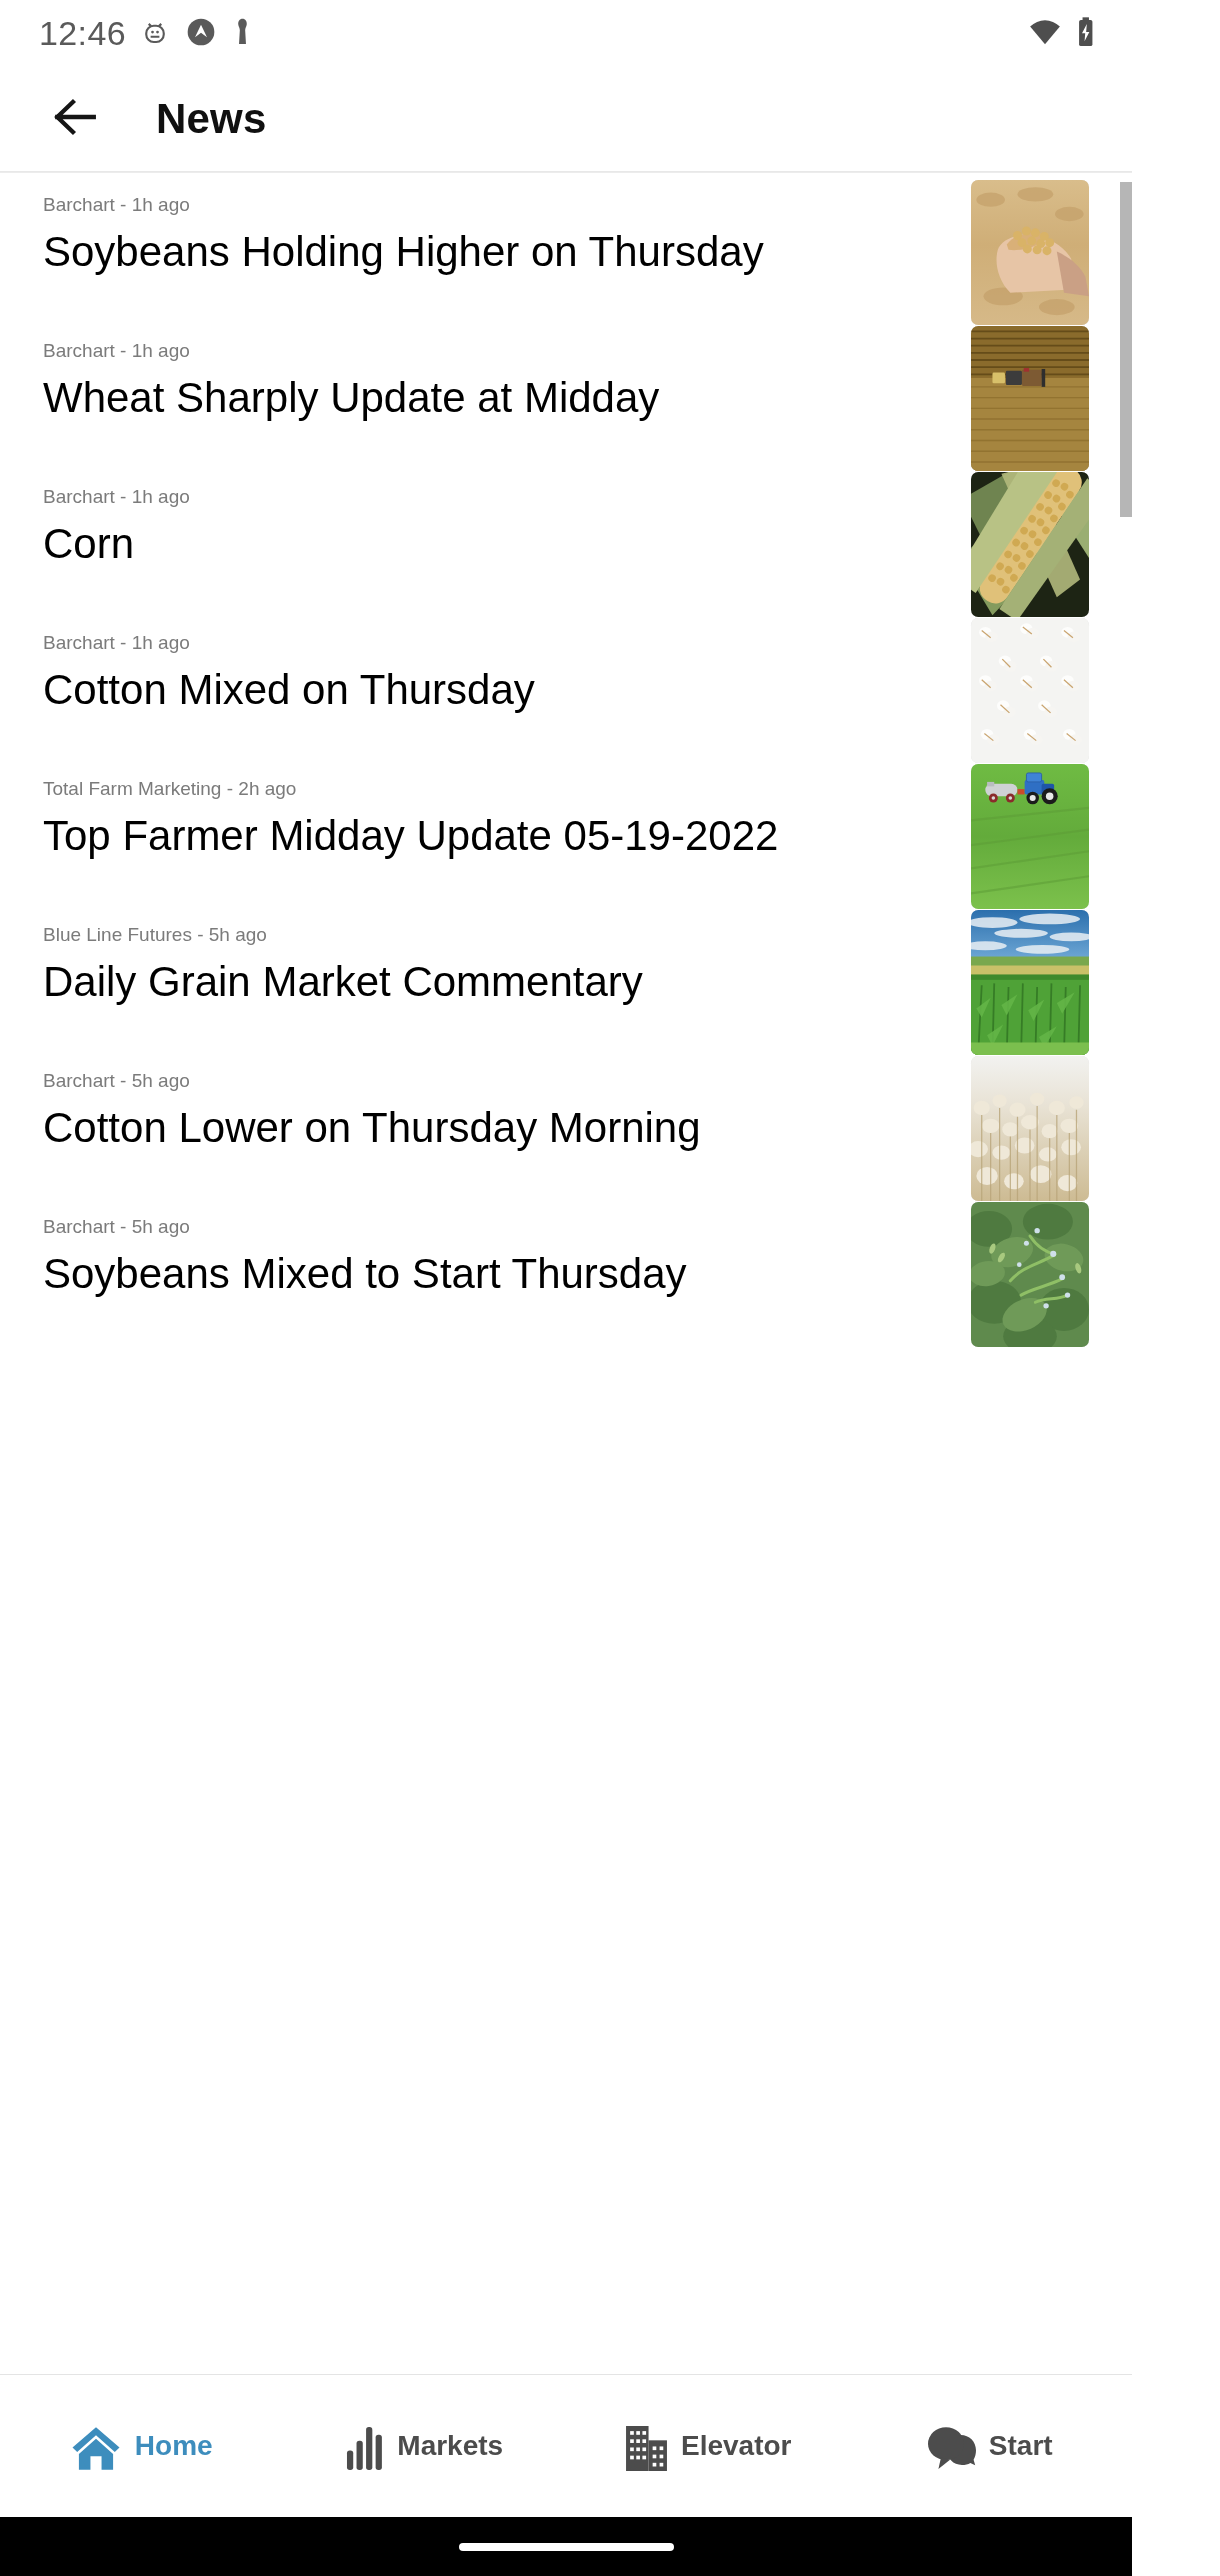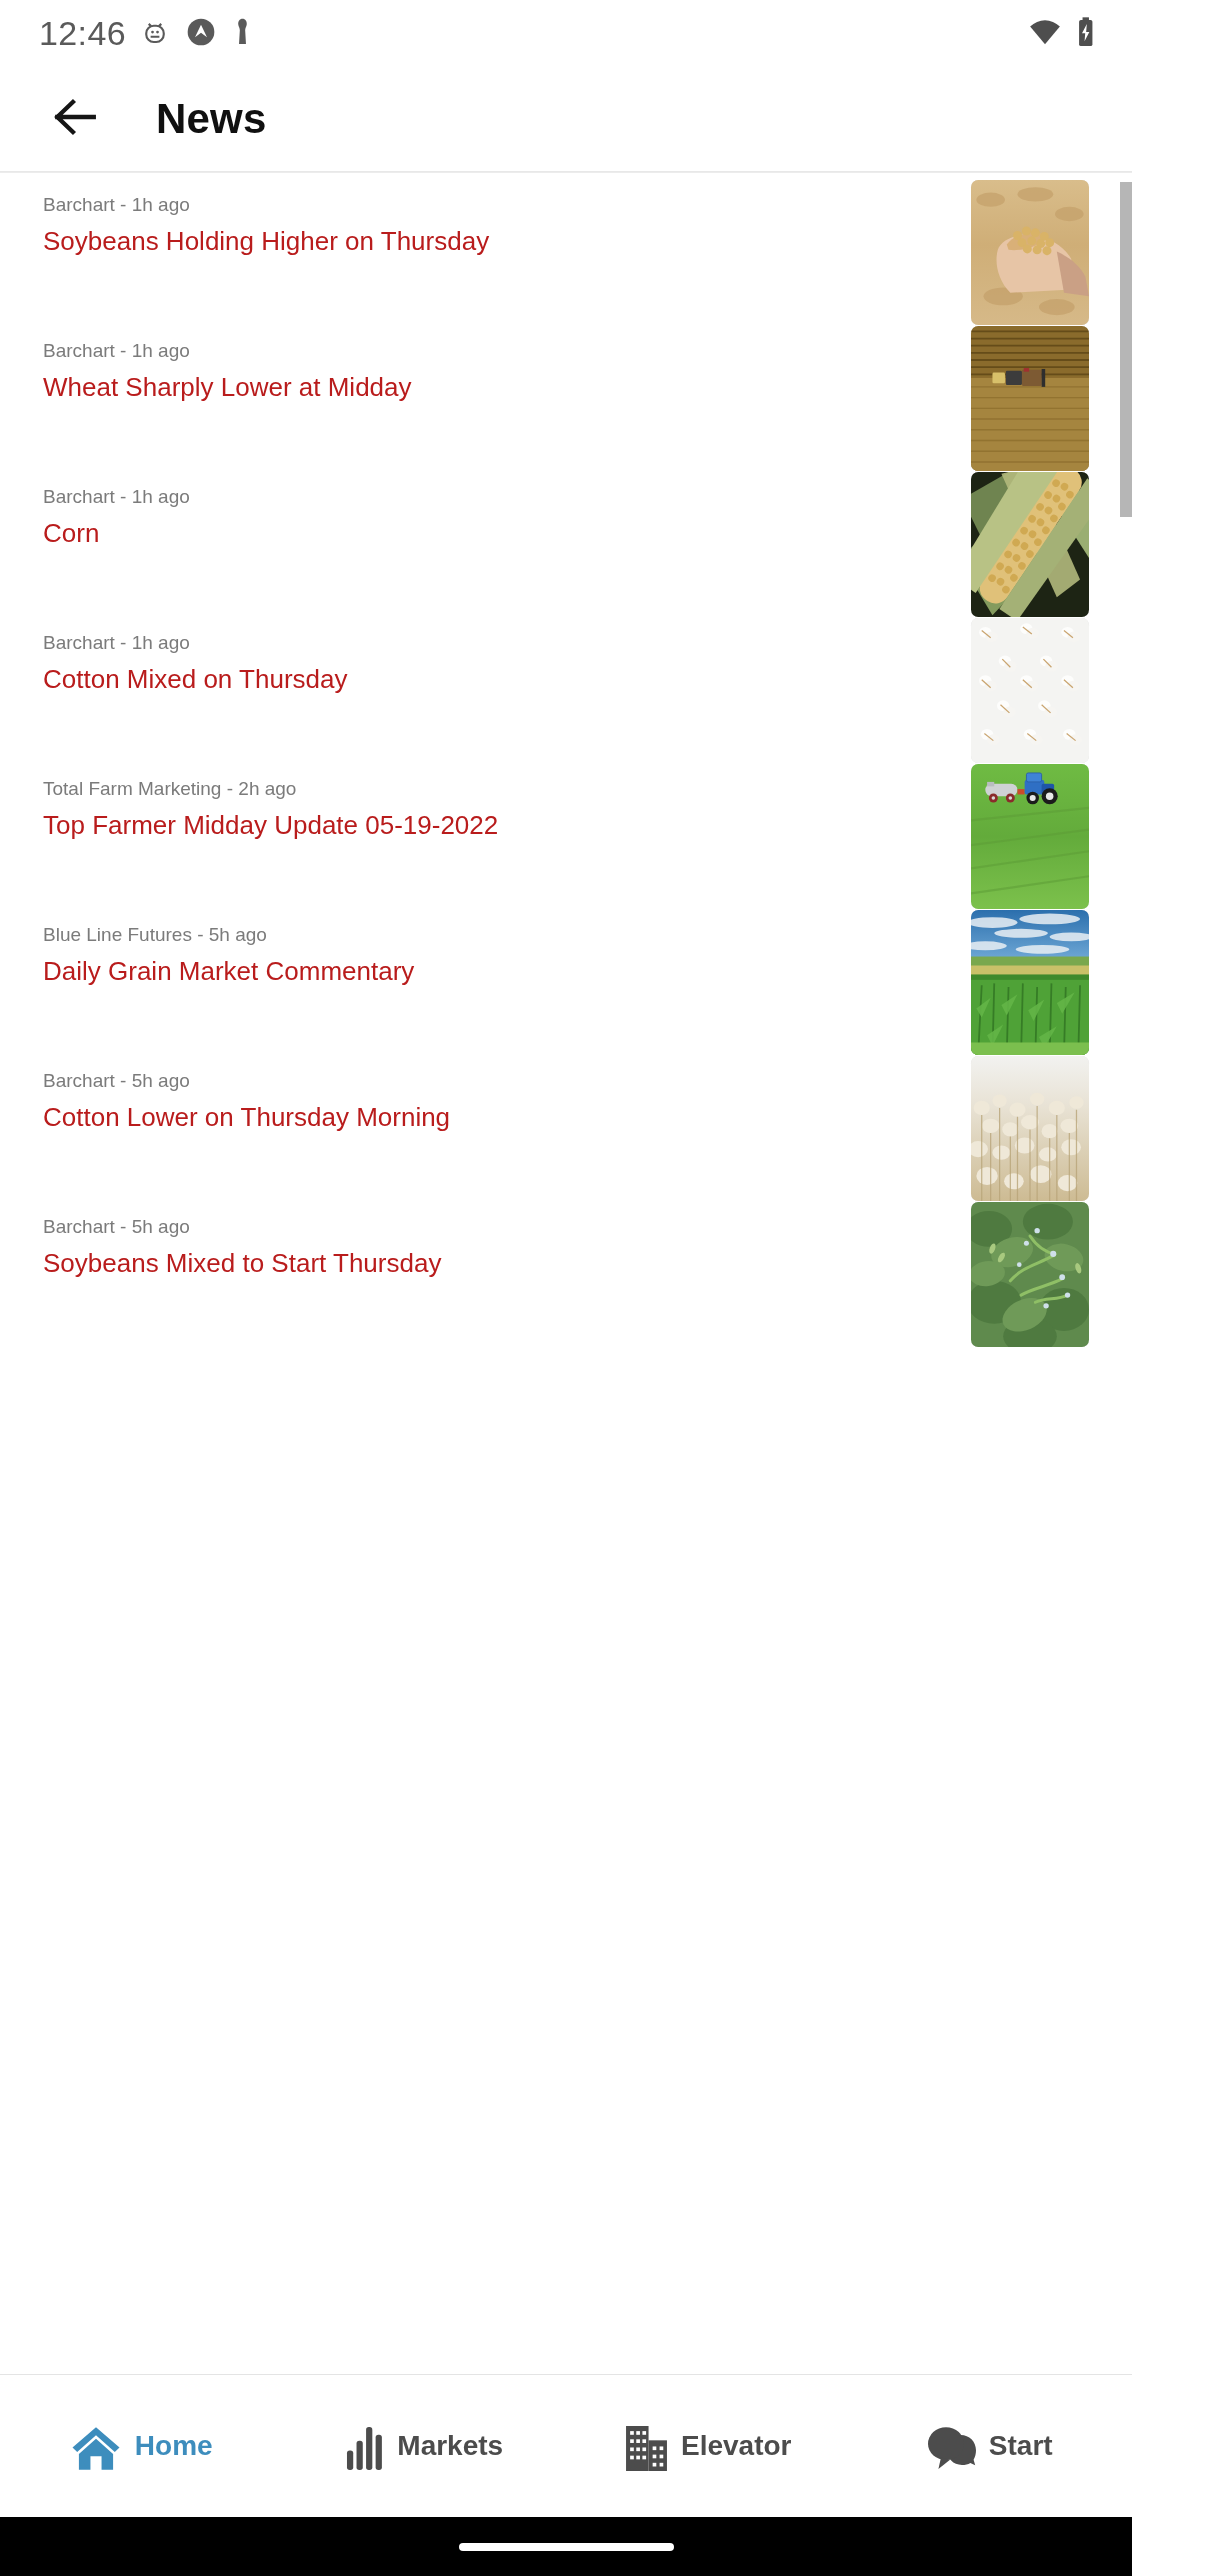--- a/index.html
+++ b/index.html
@@ -71,21 +71,21 @@
     flex: 1 1 auto;
     padding-top: 19.7px;
     min-width: 0;
     padding-right: 18px;
   }
   .ni-source {
     font-size: 19px; color: #7b7b7b; line-height: 1.25;
     white-space: nowrap; overflow: hidden; text-overflow: ellipsis;
   }
   .ni-title {
-    font-size: 26px; color: #b91c1c; line-height: 1.3;
+    font-size: 42px; color: #000000; line-height: 1.3;
     margin-top: 9px;
     white-space: nowrap; overflow: hidden; text-overflow: ellipsis;
   }
   .ni-thumb {
     flex: 0 0 auto;
     width: 118px; height: 145px;
     margin-top: 7.2px; margin-right: 43px;
     border-radius: 7.2px;
     overflow: hidden;
     position: relative;
@@ -234,21 +234,21 @@
                 <circle cx="85" cy="79" r="5"></circle>
             </g>
             <path d="M96 80 C110 86 122 96 128 108 L132 130 L104 126 Z" fill="#caa085"></path>
           </svg>
         </div>
       </div>
 
       <div class="news-item">
         <div class="ni-text">
           <div class="ni-source">Barchart - 1h ago</div>
-          <div class="ni-title">Wheat Sharply Lower at Midday</div>
+          <div class="ni-title">Wheat Sharply Update at Midday</div>
         </div>
         <div class="ni-thumb">
           <svg viewBox="0 0 132 162" preserveAspectRatio="none">
             <rect width="132" height="162" fill="#8a6b2c"></rect>
             <g stroke="#5e4717" stroke-width="2" opacity="0.85">
               <path d="M0 6 H132 M0 14 H132 M0 22 H132 M0 30 H132 M0 38 H132 M0 46 H132 M0 54 H132"></path>
             </g>
             <rect y="58" width="132" height="104" fill="#a5853f"></rect>
             <g stroke="#8a6b2c" stroke-width="1.6" opacity="0.7">
               <path d="M0 68 H132 M0 80 H132 M0 92 H132 M0 104 H132 M0 116 H132 M0 128 H132 M0 140 H132 M0 152 H132"></path>

